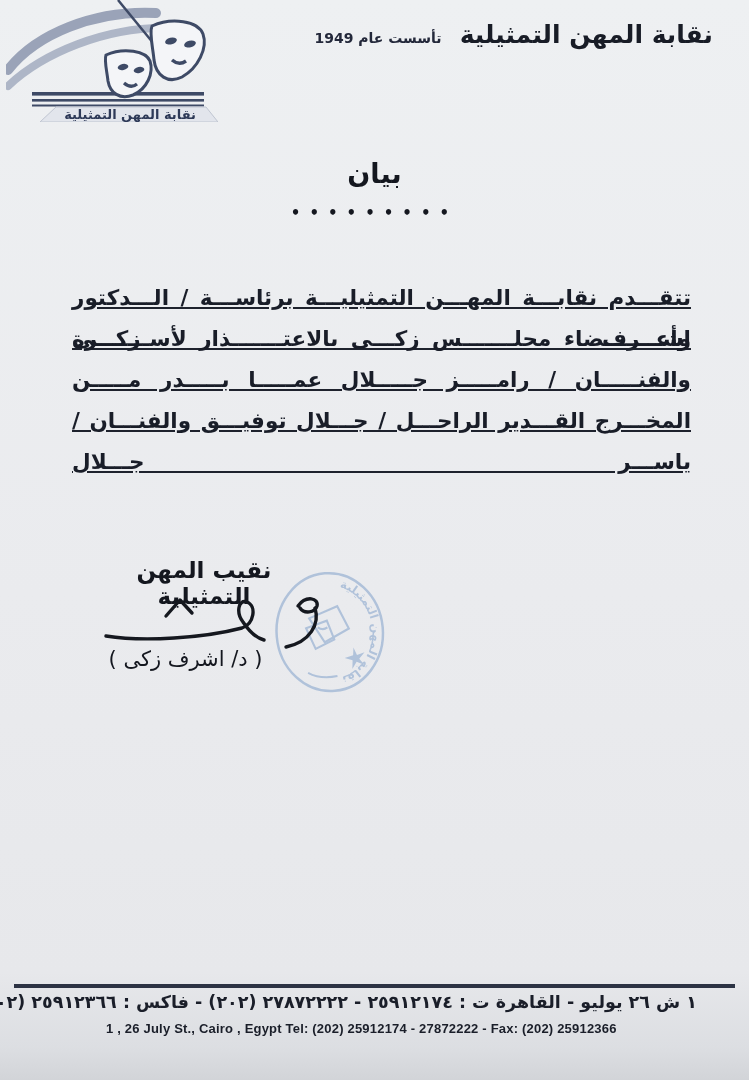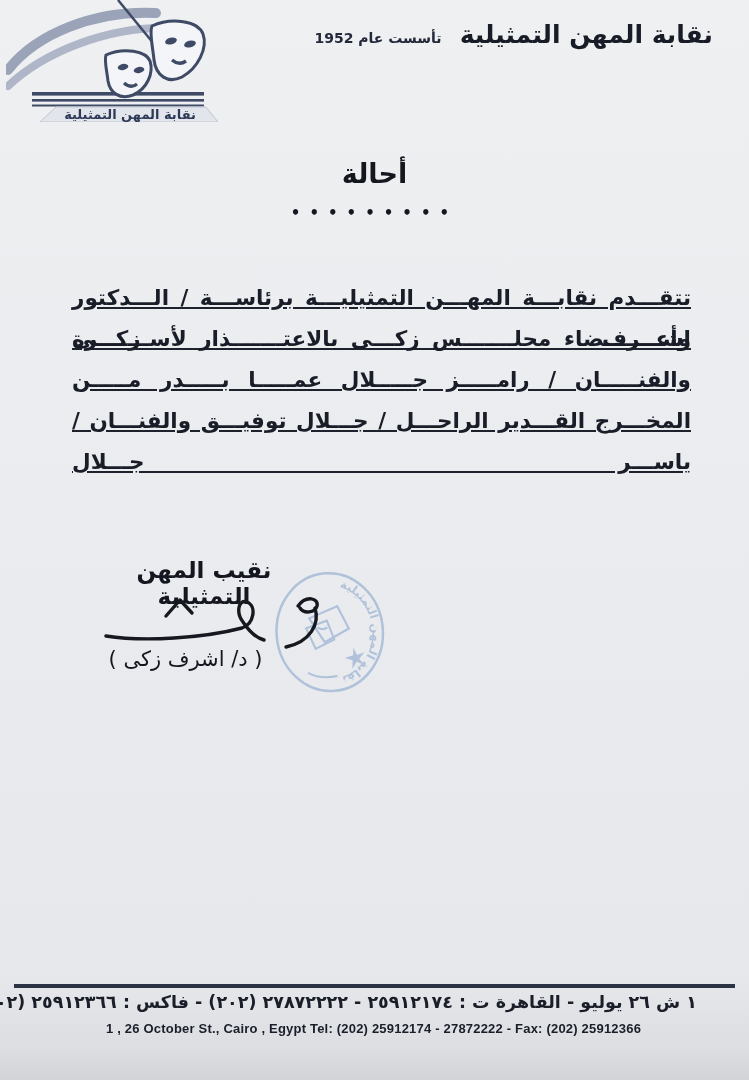--- a/index.html
+++ b/index.html
@@ -95,24 +95,24 @@
       <ellipse cx="117" cy="67" rx="5.4" ry="3" fill="#3e4a66" transform="rotate(-12 117 67)"></ellipse>
       <ellipse cx="133" cy="70" rx="5.4" ry="3" fill="#3e4a66" transform="rotate(-12 133 70)"></ellipse>
       <path d="M118,83 q7,6 13,1" stroke="#3e4a66" stroke-width="3.2" fill="none"></path>
     </g>
     <polygon points="50,107 200,107 212,122 34,122" fill="#e2e5ec" stroke="#bfc5d1" stroke-width="1"></polygon>
     <text x="124" y="119" text-anchor="middle" font-size="13" font-weight="bold" fill="#2e3a58" font-family="DejaVu Sans, sans-serif" direction="rtl">نقابة المهن التمثيلية</text>
   </svg>
 
   <div class="hdr">
     <span class="org">نقابة المهن التمثيلية</span>
-    <span class="founded">تأسست عام 1952</span>
+    <span class="founded">تأسست عام 1949</span>
   </div>
 
-  <div class="title">أحالة</div>
+  <div class="title">بيان</div>
   <div class="dots">•••••••••</div>
 
   <div class="para">
     <div class="line just">تتقـــدم نقابـــة المهـــن التمثيليـــة برئاســـة / الـــدكتور اشـــرف زكـــى</div>
     <div class="line just">وأعـــــــضاء مجلـــــــس زكـــى بالاعتـــــــذار لأســـــــرة</div>
     <div class="line just">والفنـــــان / رامـــــز جـــــلال عمـــــا بـــــدر مـــــن</div>
     <div class="line just">المخـــرج القـــدير الراحـــل / جـــلال توفيـــق والفنـــان / ياســـر جـــلال</div>
   </div>
 
   <svg class="stamp" width="116" height="134" viewBox="0 0 120 138">
@@ -140,15 +140,15 @@
       <path d="M64,26 L78,10 L90,23"></path>
       <path d="M196,16 C204,5 217,8 215,16 C213,23 202,24 198,18"></path>
       <path d="M213,18 C218,34 208,52 184,57"></path>
     </g>
   </svg>
 
   <div class="sig-name">( د/ اشرف زكى )</div>
 
   <div class="foot-rule"></div>
   <div class="foot-ar">١ ش ٢٦ يوليو - القاهرة ت : ٢٥٩١٢١٧٤ - ٢٧٨٧٢٢٢٢ (٢٠٢) - فاكس : ٢٥٩١٢٣٦٦ (٢٠٢)</div>
-  <div class="foot-en">1 , 26 October St., Cairo , Egypt  Tel: (202) 25912174 - 27872222 - Fax: (202) 25912366</div>
+  <div class="foot-en">1 , 26 July St., Cairo , Egypt  Tel: (202) 25912174 - 27872222 - Fax: (202) 25912366</div>
 
 </div>
 
 </body></html>

